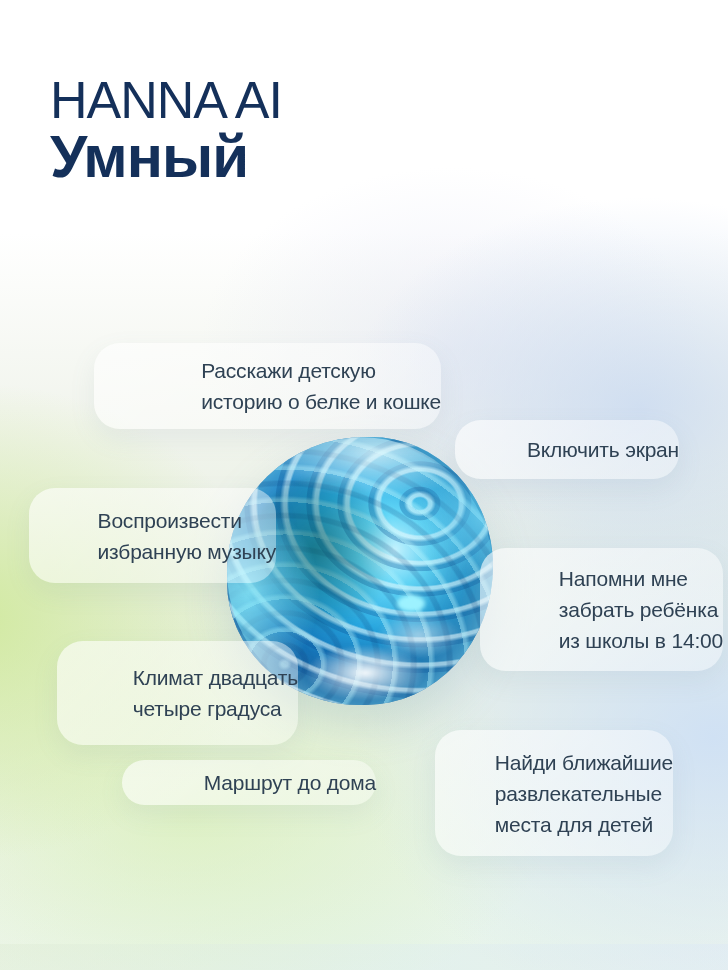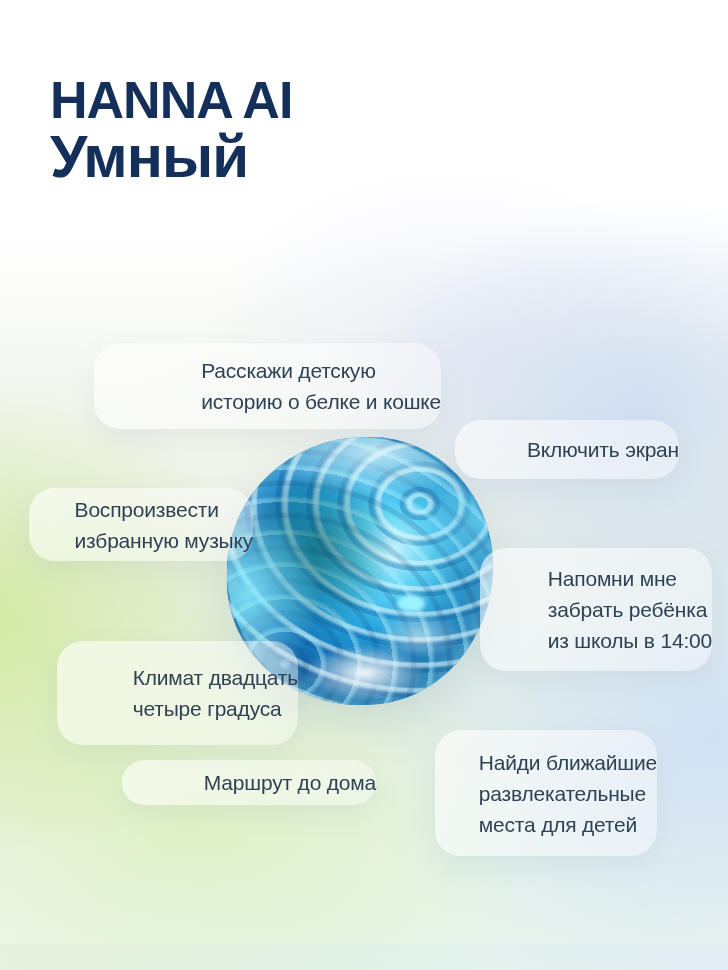--- a/index.html
+++ b/index.html
@@ -17,21 +17,21 @@
       radial-gradient(ellipse 360px 260px at 62% 36%, rgba(226,229,244,.55), rgba(226,229,244,0) 70%),
       linear-gradient(180deg,#ffffff 0%,#ffffff 24%,#f2f5ee 42%,#e9f0e3 60%,#edf4ea 82%,#f1f7ef 100%);
   }
   .bottom-strip{
     position:absolute;left:0;top:944px;width:728px;height:26px;
     background:linear-gradient(90deg, rgba(222,236,212,.45), rgba(223,237,236,.40), rgba(220,232,246,.45));
   }
 
   
   .title-block{position:absolute;left:50px;top:72px;color:#14305a;}
-  .brand{font-size:52px;font-weight:700;letter-spacing:-1px;line-height:56px;}
+  .brand{font-size:52px;font-weight:400;letter-spacing:-1px;line-height:56px;}
   .subtitle{font-size:60px;font-weight:700;letter-spacing:-1px;line-height:57px;}
 
   
   .orb{
     position:absolute;left:227px;top:437px;width:266px;height:268px;
     border-radius:53% 47% 49% 51% / 51% 49% 53% 47%;
     overflow:hidden;
     background:radial-gradient(circle at 63% 42%, #c4f3ff 0%, #63d8f8 16%, #2aacE5 36%, #1375bf 62%, #0b5096 85%, #0a4486 100%);
     box-shadow:
       inset 0 0 46px rgba(130,232,255,.85),
@@ -85,25 +85,25 @@
   .bubble{
     position:absolute;display:flex;align-items:center;
     background:linear-gradient(135deg, rgba(255,255,255,.62), rgba(255,255,255,.36));
     border-radius:26px;
     box-shadow:0 10px 26px rgba(110,140,160,.10);
     color:#2f4254;font-size:21px;line-height:31px;
     white-space:pre-line;letter-spacing:-0.2px;justify-content:flex-end;
   }
   .b1{left:94px; top:343px;width:316px;height:86px; padding-left:31px;}
   .b2{left:455px;top:396px;width:202px;height:59px; padding-left:22px;margin-top:24px;}
-  .b3{left:29px; top:488px;width:224px;height:73px; }
-  .b4{left:480px;top:548px;width:218px;height:123px;padding-left:14px;}
+  .b3{left:29px; top:488px;width:224px;height:95px; padding-left:23px;}
+  .b4{left:480px;top:548px;width:218px;height:123px;padding-left:25px;}
   .b5{left:57px; top:641px;width:216px;height:104px; padding-left:25px;}
   .b6{left:122px;top:760px;width:228px;height:45px; padding-left:26px;}
-  .b7{left:435px;top:730px;width:222px;height:126px;}
+  .b7{left:435px;top:730px;width:222px;height:126px;padding-left:16px;}
   .bubble span{display:block;}
 </style>
 </head>
 <body>
 
 <div class="canvas">
 
   <div class="title-block">
     <div class="brand">HANNA AI</div>
     <div class="subtitle">Умный</div>

